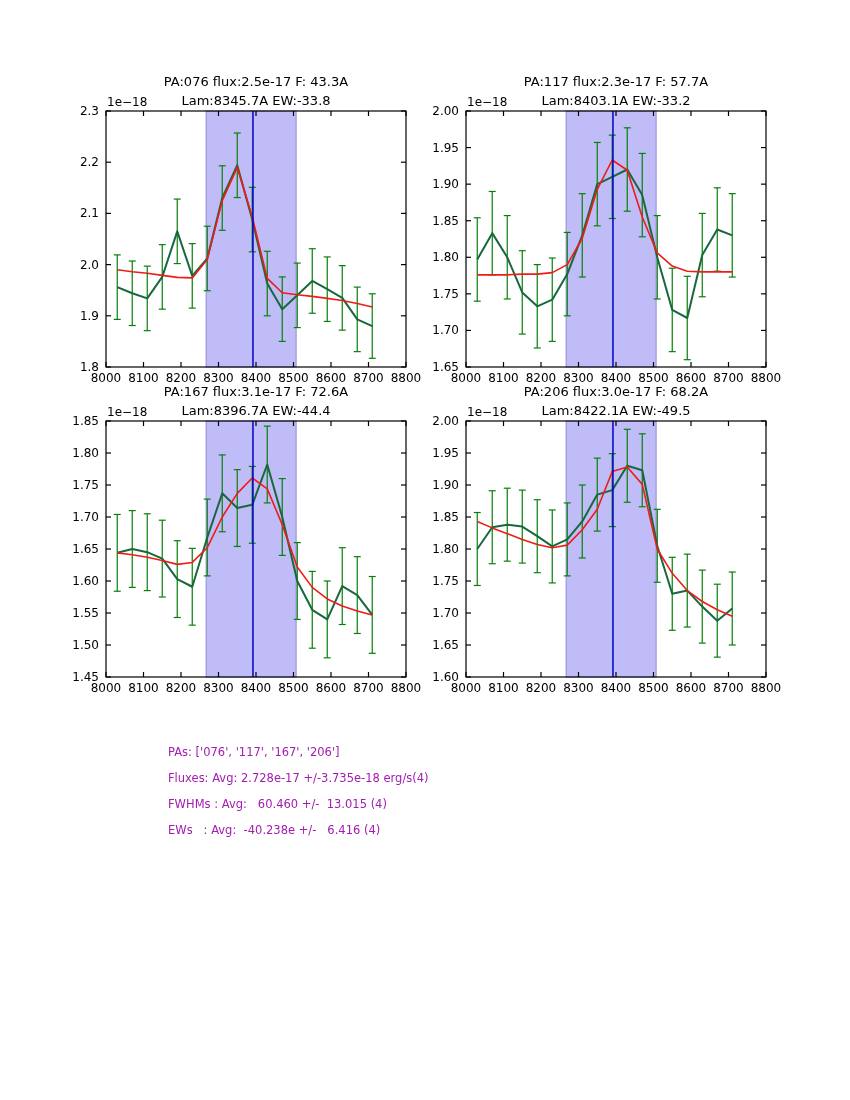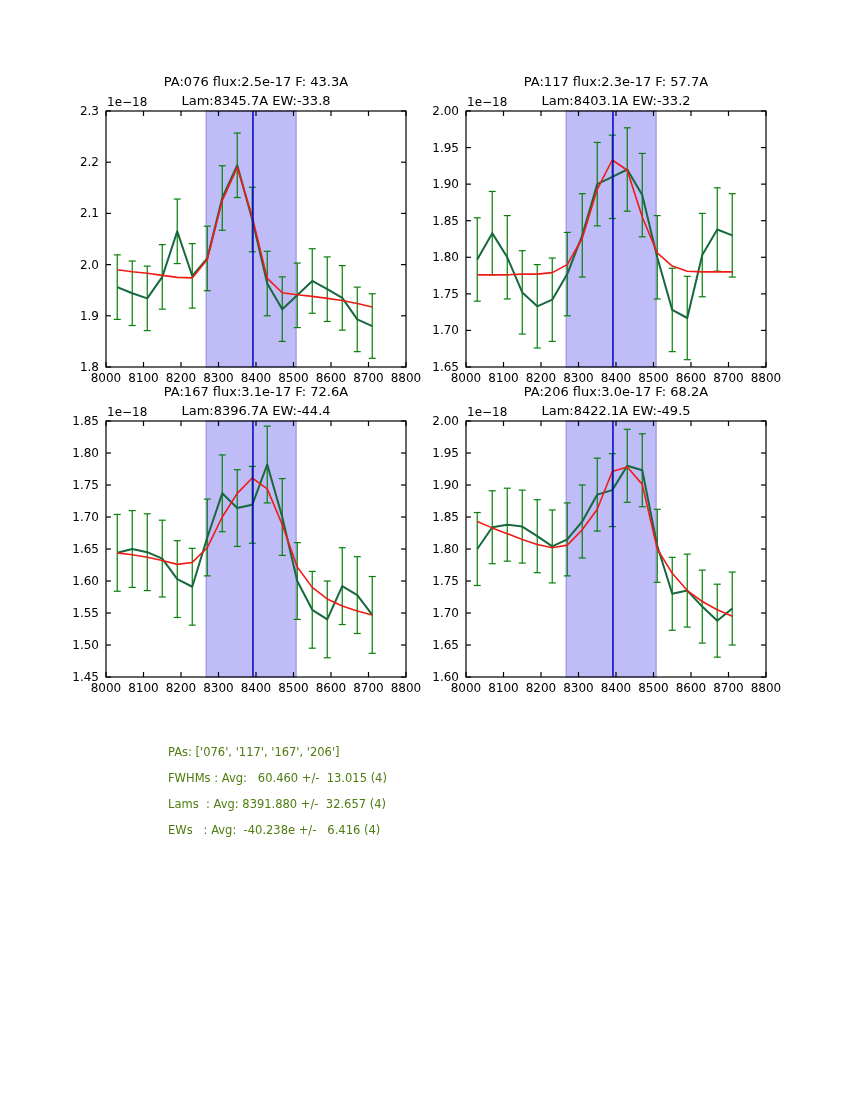--- a/index.html
+++ b/index.html
@@ -1,19 +1,19 @@
 <!DOCTYPE html>
 <html><head>
 <meta charset="utf-8">
 <style>
   html,body{margin:0;padding:0;background:#ffffff;}
   .page{position:relative;width:850px;height:1100px;background:#ffffff;overflow:hidden;
         font-family:"DejaVu Sans","Liberation Sans",sans-serif;}
   #plots{position:absolute;left:0;top:0;}
-  .summary{position:absolute;left:168px;top:739px;color:#4d7c0f;}
+  .summary{position:absolute;left:168px;top:739px;color:#a21caf;}
   .sline{height:26px;line-height:26px;font-size:11.5px;white-space:pre;
          font-family:"DejaVu Sans","Liberation Sans",sans-serif;}
 </style>
 </head>
 <body>
 
 <div class="page">
   <svg id="plots" width="850" height="710">
       <g>
         <clipPath id="clip0">
@@ -499,17 +499,17 @@
         <line x1="466" y1="421" x2="471" y2="421" stroke="#000000" stroke-width="1.2"></line>
         <line x1="766" y1="421" x2="761" y2="421" stroke="#000000" stroke-width="1.2"></line>
         <text x="459" y="425" font-size="12" fill="#000000" font-family="&quot;DejaVu Sans&quot;,&quot;Liberation Sans&quot;,sans-serif" text-anchor="end">2.00</text>
         <text x="467" y="416" font-size="12" fill="#000000" font-family="&quot;DejaVu Sans&quot;,&quot;Liberation Sans&quot;,sans-serif" text-anchor="start">1e−18</text>
         <text x="616" y="396" font-size="13" fill="#000000" font-family="&quot;DejaVu Sans&quot;,&quot;Liberation Sans&quot;,sans-serif" text-anchor="middle">PA:206 flux:3.0e-17 F: 68.2A</text>
         <text x="616" y="414.5" font-size="13" fill="#000000" font-family="&quot;DejaVu Sans&quot;,&quot;Liberation Sans&quot;,sans-serif" text-anchor="middle">Lam:8422.1A EW:-49.5</text>
       </g>
     </svg>
   <div class="summary">
     <div class="sline">PAs: ['076', '117', '167', '206']</div>
+    <div class="sline">Fluxes: Avg: 2.728e-17 +/-3.735e-18 erg/s(4)</div>
     <div class="sline">FWHMs : Avg:   60.460 +/-  13.015 (4)</div>
-    <div class="sline">Lams  : Avg: 8391.880 +/-  32.657 (4)</div>
     <div class="sline">EWs   : Avg:  -40.238e +/-   6.416 (4)</div>
   </div>
 </div>
 
 </body></html>

